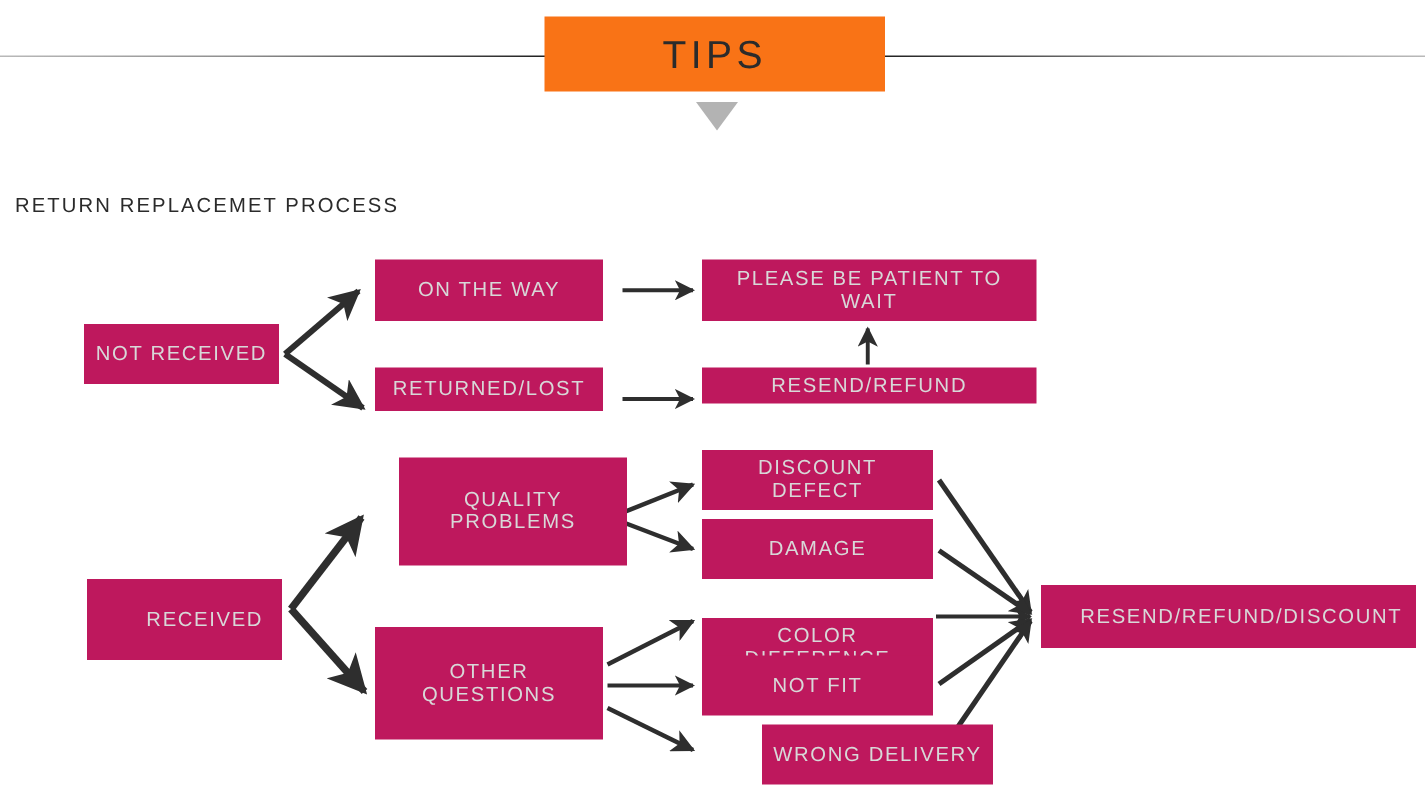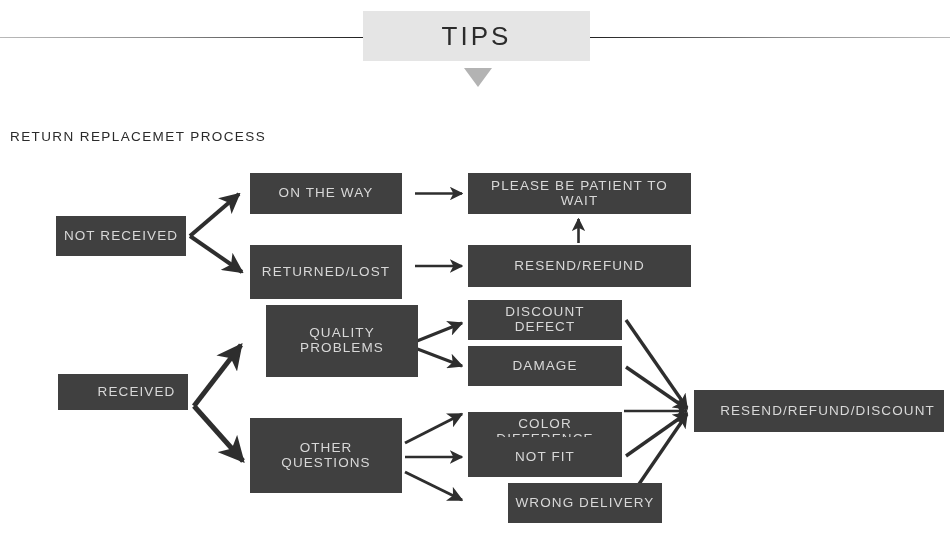--- a/index.html
+++ b/index.html
@@ -33,21 +33,21 @@
   }
   .rule-right {
     left: 586px;
     width: 364px;
     background: linear-gradient(to left, #b9b9b9 0%, #8c8c8c 45%, #1f1f1f 100%);
   }
   #tips-banner {
     position: absolute;
     left: 363px; top: 11px;
     width: 227px; height: 50px;
-    background: #e5e5e5;
+    background: #f97316;
     display: flex;
     align-items: center;
     justify-content: center;
   }
   #tips-banner .tips-text {
     font-size: 26px;
     letter-spacing: 3px;
     color: #2b2b2b;
     font-weight: 400;
   }
@@ -66,21 +66,21 @@
     left: 10px; top: 129px;
     font-size: 13.5px;
     letter-spacing: 1.4px;
     color: #2b2b2b;
     text-align: right;
   }
 
   
   .node {
     position: absolute;
-    background: #404040;
+    background: #be185d;
     color: #d8d8d8;
     display: flex;
     align-items: center;
     justify-content: center;
     font-size: 13.5px;
     letter-spacing: 1.1px;
     text-align: center;
     box-sizing: border-box;
     padding: 0 6px;
     line-height: 1.1;
@@ -144,30 +144,30 @@
   <path d="M 626 503 L 687 414" stroke="#2e2e2e" stroke-width="3.4" fill="none" marker-end="url(#ah-sm)"></path>
 </svg>
 
 <div id="node-layer">
     <div class="node" style="left: 56px; top: 216px; width: 130px; height: 40px;">
       <span>NOT RECEIVED</span>
     </div>
     <div class="node" style="left: 250px; top: 173px; width: 152px; height: 41px;">
       <span>ON THE WAY</span>
     </div>
-    <div class="node" style="left: 250px; top: 245px; width: 152px; height: 54px;">
+    <div class="node" style="left: 250px; top: 245px; width: 152px; height: 29px;">
       <span>RETURNED/LOST</span>
     </div>
     <div class="node" style="left: 468px; top: 173px; width: 223px; height: 41px;">
       <span>PLEASE BE PATIENT TO WAIT</span>
     </div>
-    <div class="node" style="left: 468px; top: 245px; width: 223px; height: 42px; align-items: center;">
+    <div class="node" style="left: 468px; top: 245px; width: 223px; height: 24px; align-items: center;">
       <span>RESEND/REFUND</span>
     </div>
-    <div class="node" style="left: 58px; top: 374px; width: 130px; height: 36px; padding-left: 33px;">
+    <div class="node" style="left: 58px; top: 386px; width: 130px; height: 54px; padding-left: 33px;">
       <span>RECEIVED</span>
     </div>
     <div class="node" style="left: 266px; top: 305px; width: 152px; height: 72px;">
       <span>QUALITY PROBLEMS</span>
     </div>
     <div class="node" style="left: 250px; top: 418px; width: 152px; height: 75px;">
       <span>OTHER QUESTIONS</span>
     </div>
     <div class="node" style="left: 468px; top: 300px; width: 154px; height: 40px;">
       <span>DISCOUNT DEFECT</span>

